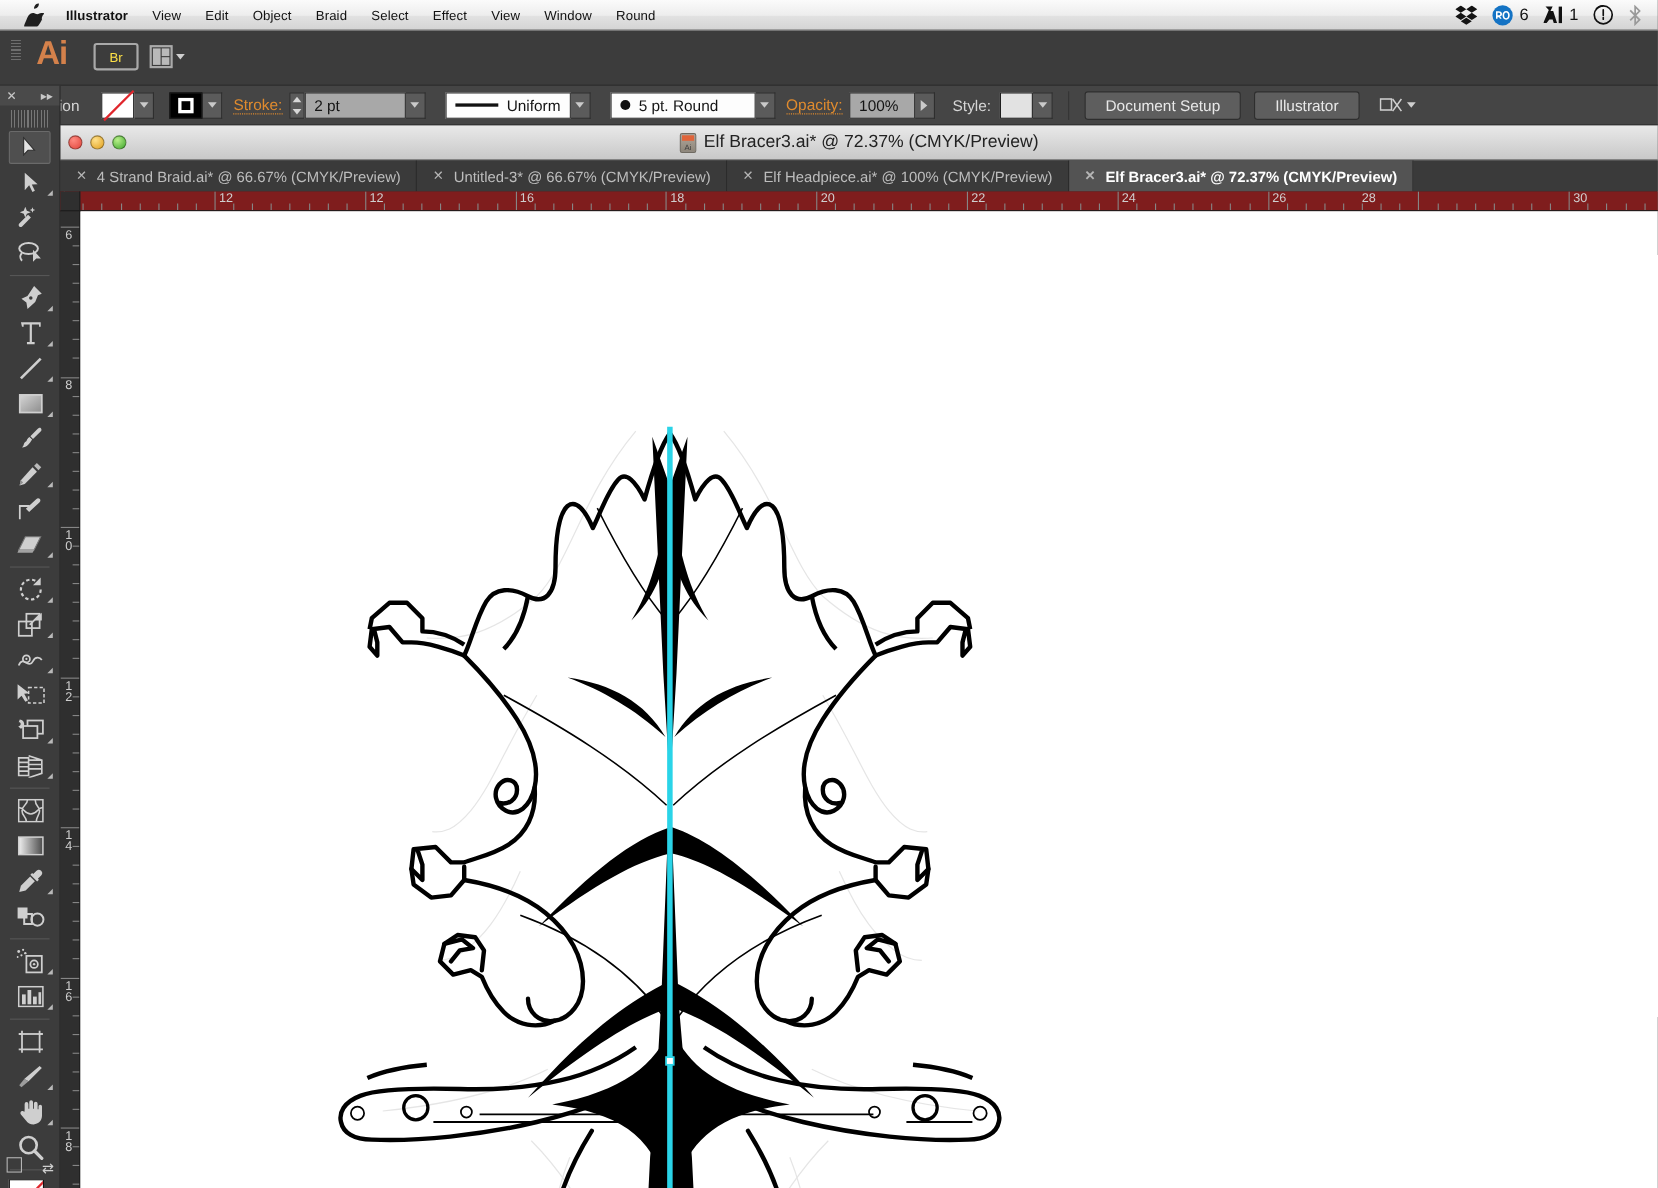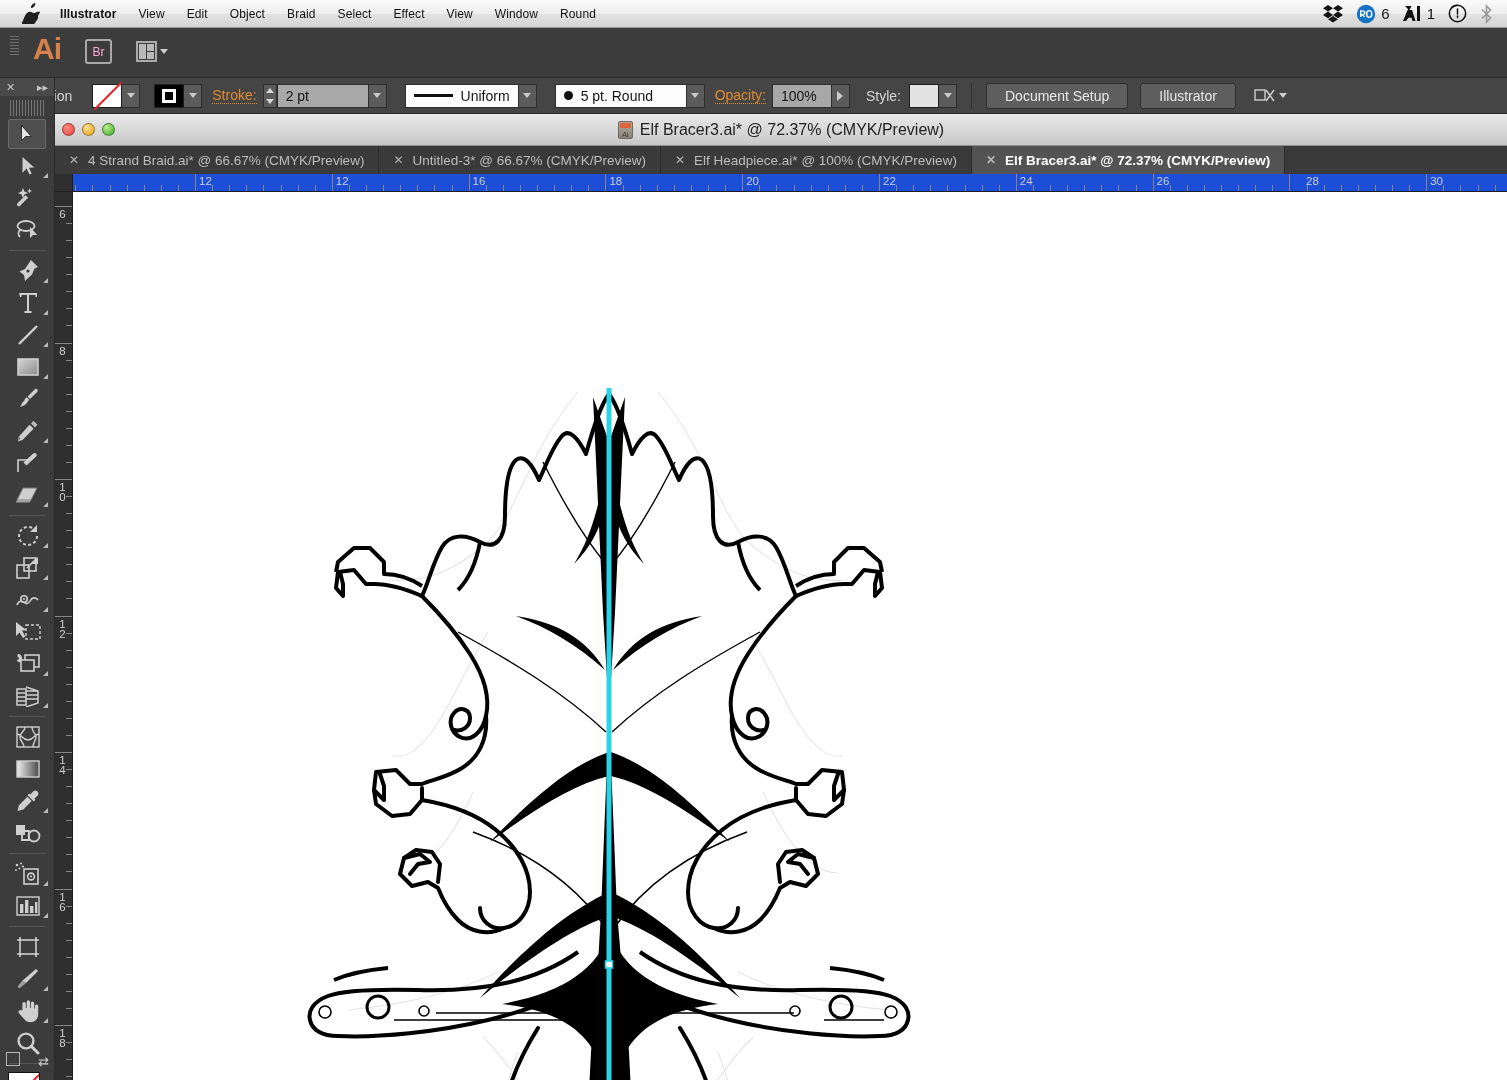--- a/index.html
+++ b/index.html
@@ -31,24 +31,24 @@
   }
   .ai-logo{
     position:absolute; left:33px; top:34px; font-size:30px; font-weight:bold;
     color:#d4814b; letter-spacing:-1px; line-height:1;
   }
   .grip-v{
     position:absolute; left:10px; top:36px; width:9px; height:19px;
     background:repeating-linear-gradient(to bottom,#6e6e6e 0 1px,#3c3c3c 1px 3px);
   }
   .br-btn{
-    position:absolute; left:85px; top:39px; width:27px; height:25px;
+    position:absolute; left:85px; top:39px; width:41px; height:25px;
     border:2px solid #a9a9a9; border-radius:3px; background:#3c3c3c;
     display:flex; align-items:center; justify-content:center;
-    font-size:12px; color:#f9a8d4; font-weight:500;
+    font-size:12px; color:#fde047; font-weight:500;
   }
   .ws-btn{
     position:absolute; left:136px; top:40px; width:32px; height:23px;
     display:flex; align-items:center;
   }
   .ws-sq{ width:23px; height:21px; border:2px solid #aaa; background:#3c3c3c;
           display:grid; grid-template-columns:1fr 1fr; grid-template-rows:1fr 1fr; gap:1px; padding:1px;}
   .ws-sq i{ background:#b9b9b9; display:block; }
   .ws-sq i:nth-child(1){ grid-row:1/3; }
   .caret{ width:0;height:0;border-left:4px solid transparent;border-right:4px solid transparent;border-top:5px solid #cfcfcf; margin-left:3px;}
@@ -111,21 +111,21 @@
            font-size:7px;color:#3a3a3a;display:flex;align-items:flex-end;justify-content:center;}
   .doc-ic:before{content:"";position:absolute;left:1px;top:1px;right:1px;height:5px;background:#e0643a;}
 
   #tabbar{ position:absolute; left:0; top:32px; width:1452px; height:28px; background:#3a3a3a; display:flex; }
   .tab{ display:flex; align-items:center; gap:9px; padding:0 14px; font-size:13.5px;
         color:#bdbdbd; background:#3a3a3a; border-right:1px solid #2b2b2b; white-space:nowrap;}
   .tab.active{ background:#535353; color:#fff; font-weight:bold; }
   .tab .x{ font-size:12px; color:#b5b5b5; }
 
   
-  #hruler{ position:absolute; left:0; top:60px; width:1452px; height:18px; background:#1d4ed8;
+  #hruler{ position:absolute; left:0; top:60px; width:1452px; height:18px; background:#7f1d1d;
            border-bottom:1px solid #1d1d1d; overflow:hidden; }
   #vruler{ position:absolute; left:0; top:78px; width:18px; height:888px; background:#2f2f2f;
            border-right:1px solid #1d1d1d; overflow:hidden; }
   .hcorner{ position:absolute; left:0; top:60px; width:18px; height:18px; background:#2f2f2f;
             border-right:1px solid #1d1d1d; border-bottom:1px solid #1d1d1d; z-index:4;}
   .htick{ position:absolute; top:11px; width:1px; height:7px; background:#868686; }
   .htick.maj{ top:0; height:18px; }
   .hnum{ position:absolute; top:1px; font-size:11.5px; color:#cfcfcf; }
   .vtick{ position:absolute; left:11px; height:1px; width:7px; background:#868686; }
   .vtick.maj{ left:0; width:18px; }
@@ -634,21 +634,21 @@
       <div class="htick maj" style="left: 1097.6px;"></div>
       <div class="hnum" style="left: 1101.6px;">26</div>
       <div class="htick" style="left: 1114.7px;"></div>
       <div class="htick" style="left: 1131.8px;"></div>
       <div class="htick" style="left: 1148.9px;"></div>
       <div class="htick" style="left: 1166px;"></div>
       <div class="htick" style="left: 1183.1px;"></div>
       <div class="htick" style="left: 1200.2px;"></div>
       <div class="htick" style="left: 1217.3px;"></div>
       <div class="htick maj" style="left: 1234.4px;"></div>
-      <div class="hnum" style="left: 1251px;">28</div>
+      <div class="hnum" style="left: 1183px;">28</div>
       <div class="htick" style="left: 1251.5px;"></div>
       <div class="htick" style="left: 1268.6px;"></div>
       <div class="htick" style="left: 1285.7px;"></div>
       <div class="htick" style="left: 1302.8px;"></div>
       <div class="htick" style="left: 1319.9px;"></div>
       <div class="htick" style="left: 1337px;"></div>
       <div class="htick" style="left: 1354.1px;"></div>
       <div class="htick maj" style="left: 1371.2px;"></div>
       <div class="hnum" style="left: 1375.2px;">30</div>
       <div class="htick" style="left: 1388.3px;"></div>

